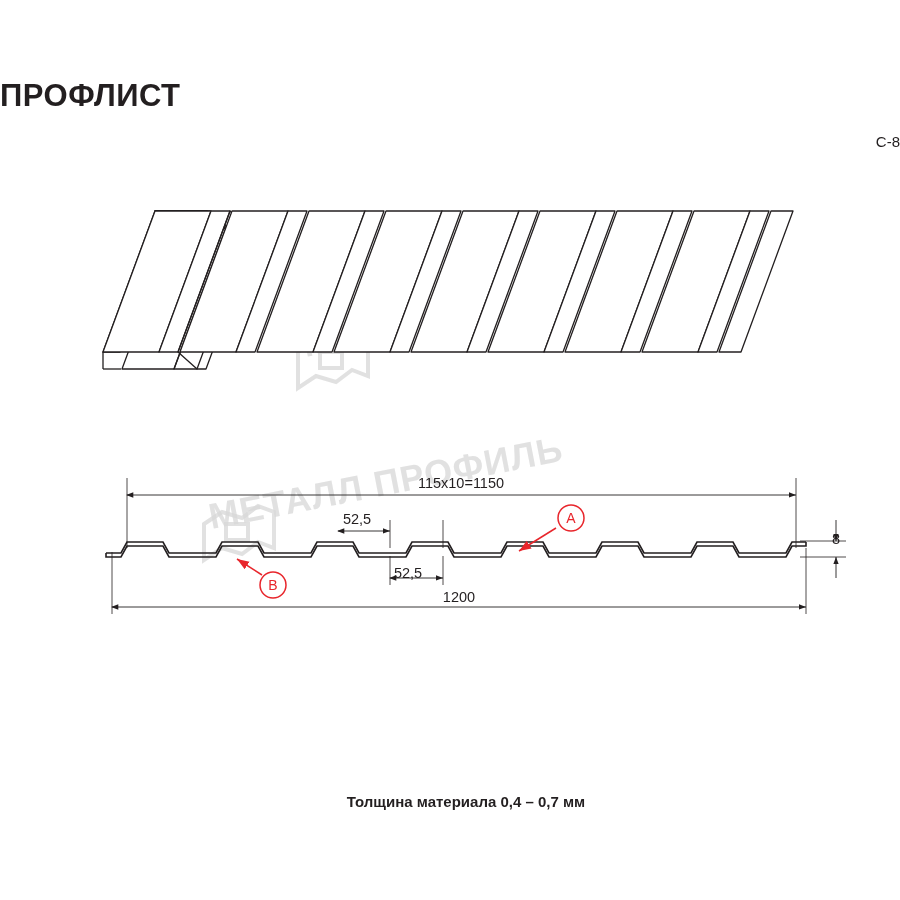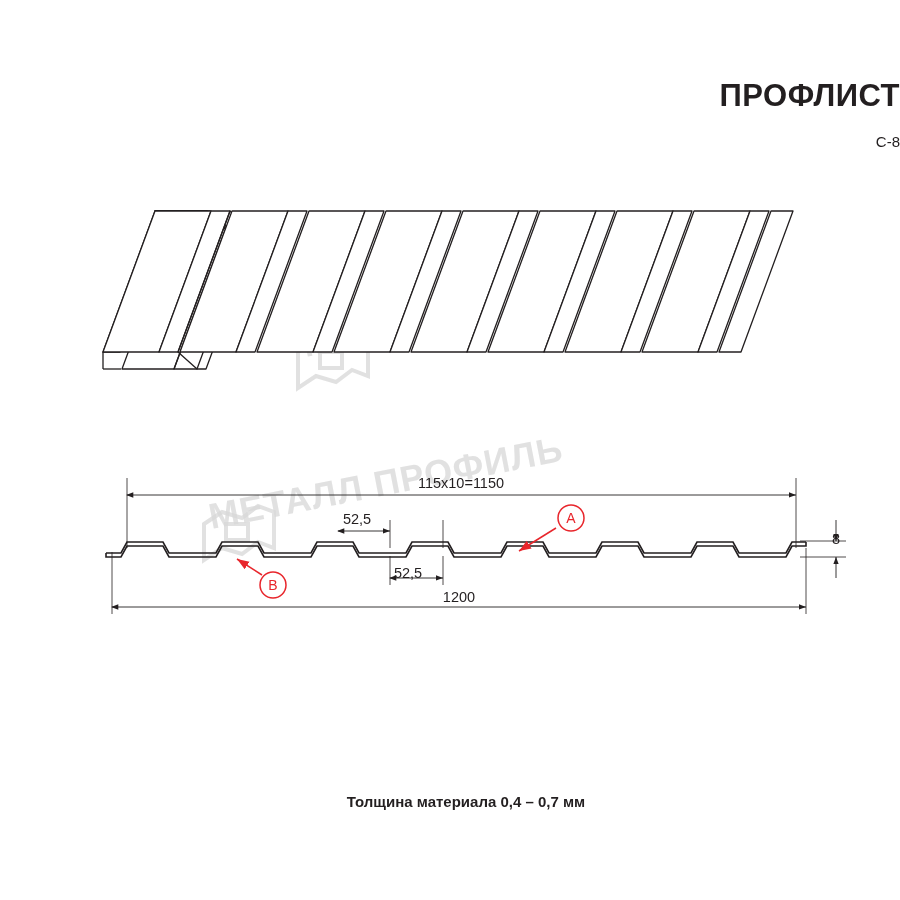--- a/index.html
+++ b/index.html
@@ -19,21 +19,21 @@
     position: absolute;
     left: 0; top: 0;
     width: 900px;
     height: 900px;
   }
   .title {
     position: absolute;
     top: 78px;
     left: 0;
     width: 900px;
-    text-align: right;
+    text-align: left;
     font-size: 31px;
     font-weight: bold;
     letter-spacing: 0.5px;
     color: #231f20;
   }
   .subtitle {
     position: absolute;
     top: 133px;
     left: 0;
     width: 900px;

